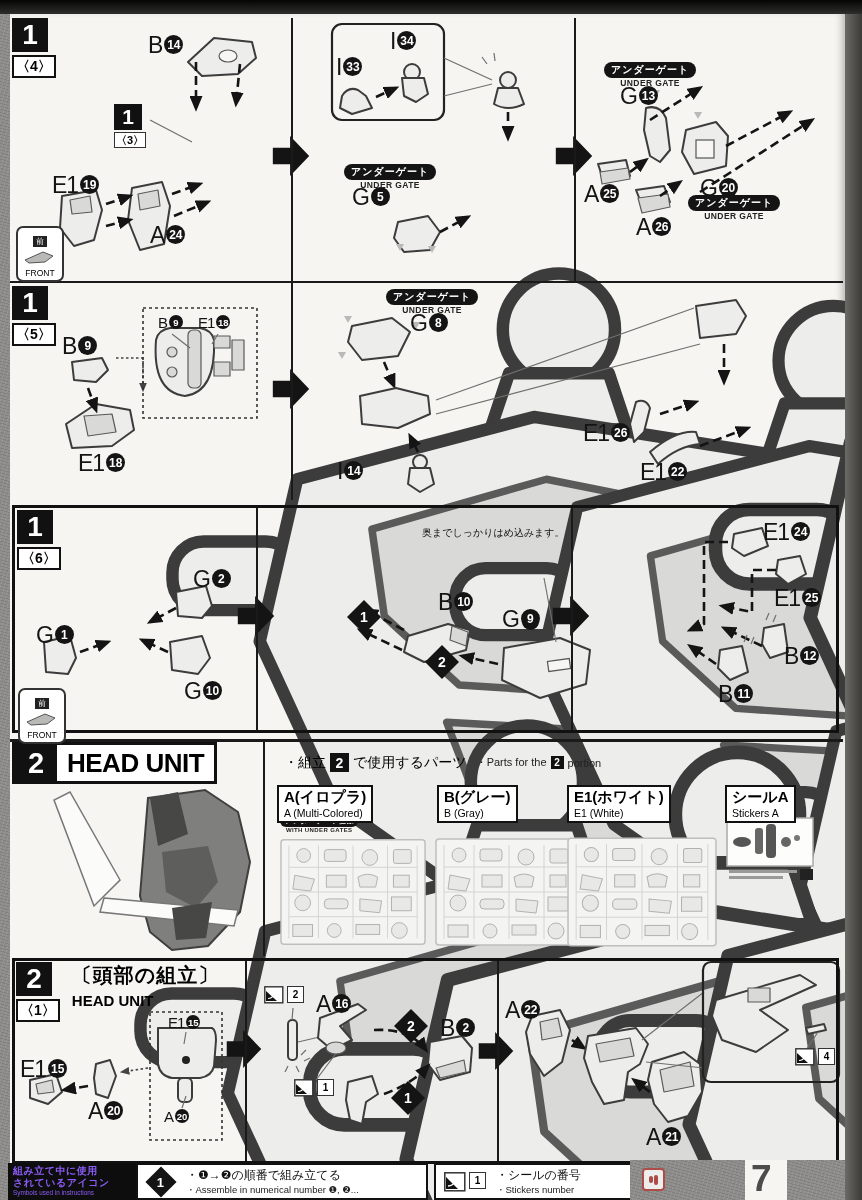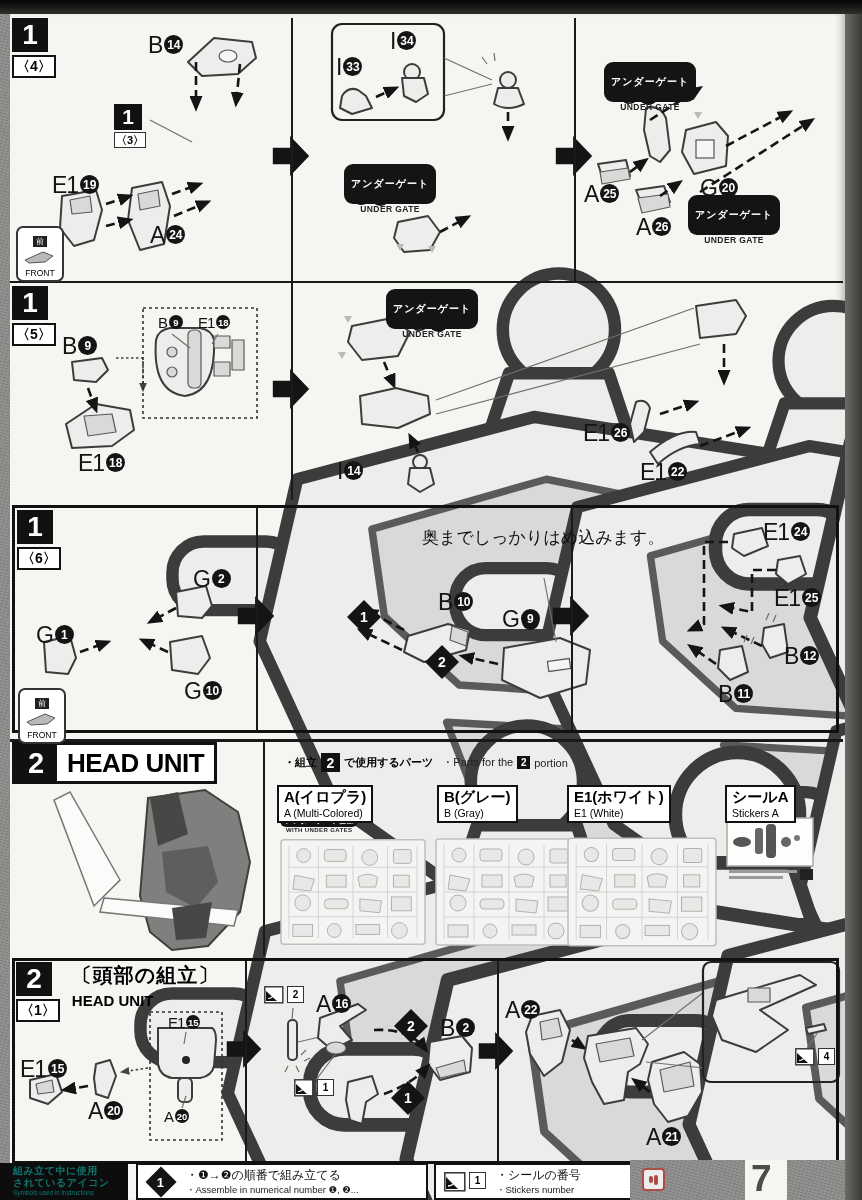--- a/index.html
+++ b/index.html
@@ -41,51 +41,51 @@
   .pl-num.ul{box-shadow:0 3px 0 -1px #141414}
   .plabel.small .pl-letter{font-size:15px}
   .plabel.small .pl-num{width:14px;height:14px;font-size:9.5px;margin-top:0}
   .stephdr{position:absolute}
   .sh-num{width:36px;height:34px;background:#111;color:#fff;font-size:28px;font-weight:bold;display:flex;align-items:center;justify-content:center}
   .sh-sub{margin-top:3px;border:2.5px solid #111;background:#fff;font-size:14px;font-weight:bold;padding:0 2px;display:inline-block;line-height:1.35}
   .callout{position:absolute;text-align:center}
   .co-num{width:28px;height:26px;background:#111;color:#fff;font-size:21px;font-weight:bold;display:flex;align-items:center;justify-content:center}
   .co-sub{margin-top:1px;border:1.5px solid #333;background:#fff;font-size:11px;font-weight:bold;padding:0 1px;display:inline-block;line-height:1.3}
   .ugbadge{position:absolute;text-align:center}
-  .ug-jp{background:#141414;color:#fff;font-size:10px;font-weight:bold;padding:13px 7px;border-radius:9px;letter-spacing:1px;line-height:1.35;white-space:nowrap}
+  .ug-jp{background:#141414;color:#fff;font-size:10px;font-weight:bold;padding:1px 7px;border-radius:9px;letter-spacing:1px;line-height:1.35;white-space:nowrap}
   .ug-en{font-size:8.5px;font-weight:bold;color:#222;letter-spacing:.4px;white-space:nowrap}
   .abadge .ug-jp{font-size:7.5px;padding:1px 5px;letter-spacing:0}
   .abadge .ug-en{font-size:6px}
   .fronticon{position:absolute;width:44px;border:2px solid #333;border-radius:7px;background:#fff;text-align:center;padding:2px 0}
   .fi-jp{display:inline-block;background:#222;color:#fff;font-size:8px;padding:0 3px;line-height:1.4}
   .fi-en{font-size:8.5px;font-weight:normal}
   .diamond{position:absolute;width:24px;height:24px;background:#141414;transform:rotate(45deg);display:flex;align-items:center;justify-content:center}
   .diamond span{transform:rotate(-45deg);color:#fff;font-weight:bold;font-size:14px}
   .sticker{position:absolute;display:flex;align-items:flex-start}
   .stk-num{width:15px;height:15px;border:1.5px solid #333;background:#fff;font-size:10px;font-weight:bold;display:flex;align-items:center;justify-content:center;margin-left:3px}
   .note{position:absolute}
-  .note-jp{font-size:17px;color:#111}
+  .note-jp{font-size:10px;color:#111}
   .note-en{font-size:11.5px;color:#222;white-space:pre-line;line-height:1.25}
   .sec2hdr{position:absolute;left:12px;top:742px;display:flex;border:3px solid #111;background:#fff;box-sizing:border-box}
   .s2num{width:42px;background:#111;color:#fff;font-weight:bold;font-size:29px;display:flex;align-items:center;justify-content:center}
   .s2title{font-size:26px;font-weight:bold;padding:3px 10px 2px;letter-spacing:-.5px;white-space:nowrap}
   .heading2{position:absolute;left:284px;top:753px;display:flex;align-items:center;gap:4px;white-space:nowrap}
-  .h2-jp{font-size:11px;font-weight:bold}
+  .h2-jp{font-size:14px;font-weight:normal}
   .numbox{background:#111;color:#fff;font-weight:bold;display:inline-flex;align-items:center;justify-content:center}
   .numbox.big{width:19px;height:19px;font-size:14px}
   .numbox.sml{width:13px;height:13px;font-size:10px}
   .h2-en{font-size:11px;color:#222;margin-left:5px}
   .partbox{position:absolute;border:2px solid #111;background:#fff;padding:1px 5px 2px;white-space:nowrap}
   .pb-t{font-size:15px;font-weight:bold}
   .pb-s{font-size:10.5px}
   .sec21hdr{position:absolute;left:16px;top:962px;display:flex;align-items:flex-start}
   .t21{margin-left:12px}
   .t21-jp{font-size:20px;font-weight:bold;letter-spacing:1px}
   .t21-en{font-size:15px;font-weight:bold;margin-top:3px}
-  .legend-title{position:absolute;left:0;top:1163px;width:128px;height:37px;background:#0d0d0d;color:#0f766e;padding:2px 13px;box-sizing:border-box;line-height:1.15}
+  .legend-title{position:absolute;left:8px;top:1163px;width:128px;height:37px;background:#0d0d0d;color:#8b5cf6;padding:2px 5px;box-sizing:border-box;line-height:1.15}
   .lt-jp{font-size:10px;font-weight:bold;letter-spacing:.5px}
   .lt-en{font-size:6.4px;margin-top:1px}
   .leg-box{position:absolute;border:2px solid #111;background:#fff;display:flex;align-items:center;padding:2px 8px;box-sizing:border-box;gap:10px}
   .leg-jp{font-size:12px;color:#111;white-space:nowrap}
   .leg-en{font-size:9.5px;color:#222;white-space:nowrap}
   .leg-dia{position:relative;width:22px;height:22px;background:#141414;transform:rotate(45deg);display:flex;align-items:center;justify-content:center;flex:none;margin:0 4px}
   .leg-dia span{transform:rotate(-45deg);color:#fff;font-weight:bold;font-size:13px}
   .pagenum-strip{position:absolute;left:745px;top:1160px;width:42px;height:40px;background:#f6f5f2}
   .pagenum{position:absolute;left:751px;top:1158px;font-size:37px;font-weight:bold;color:#4c4c4a}
   .wm{position:absolute;left:642px;top:1168px;display:flex;align-items:center;gap:5px}

